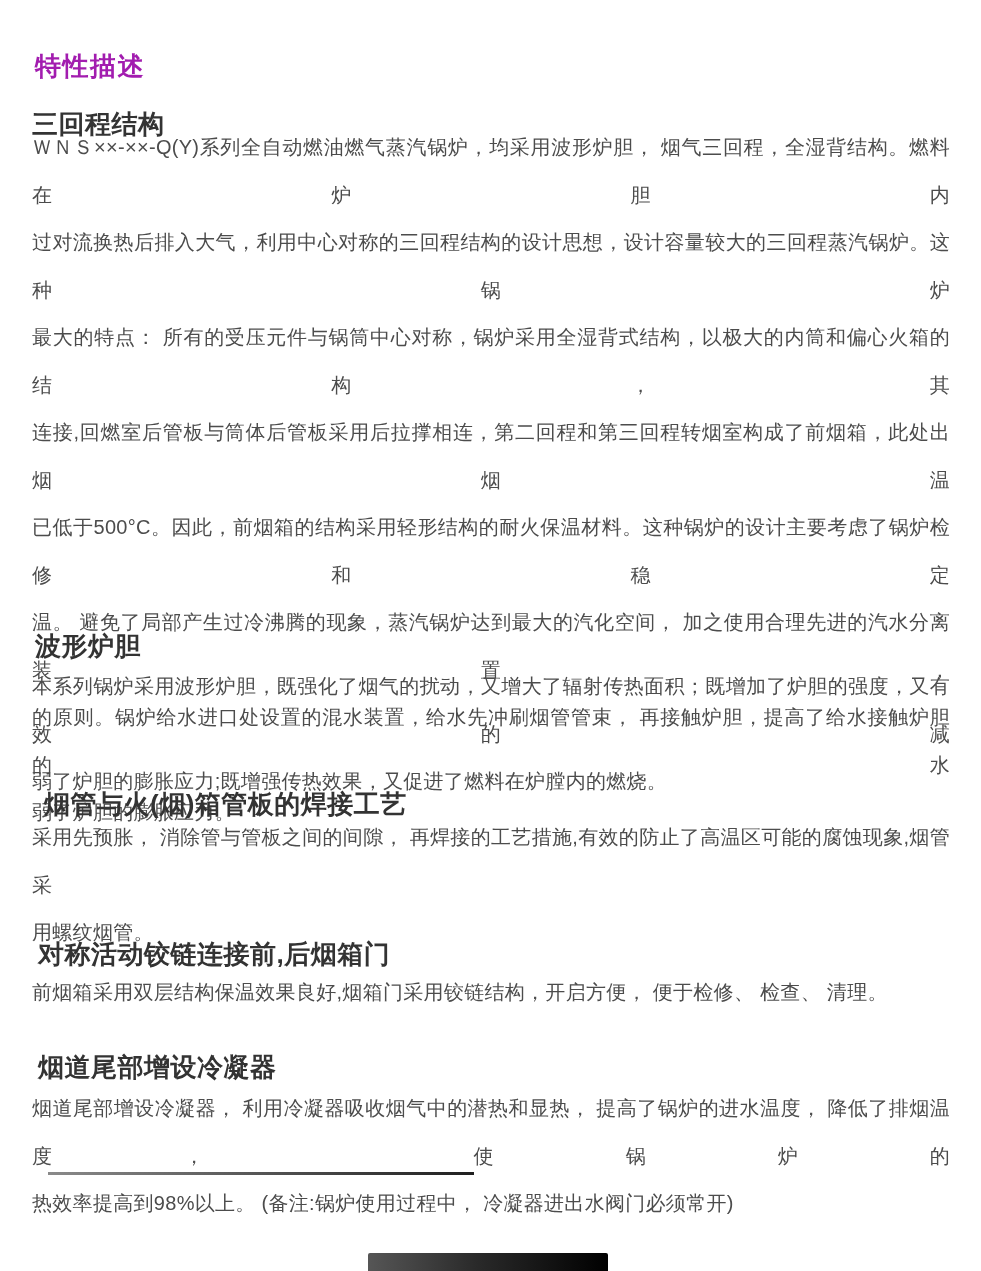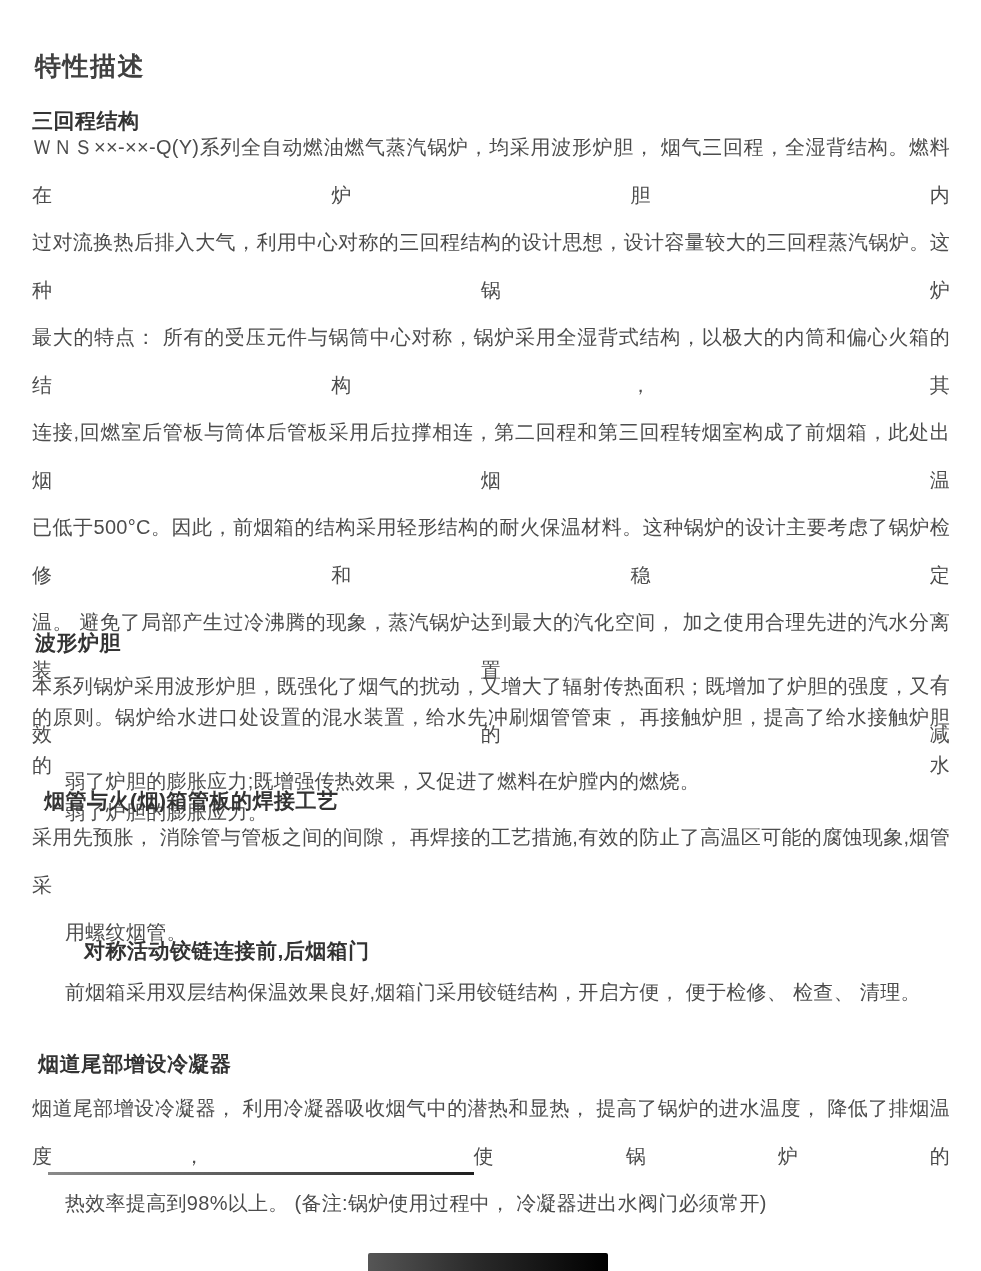--- a/index.html
+++ b/index.html
@@ -5,60 +5,60 @@
   html, body { margin:0; padding:0; }
   body {
     width:981px; height:1271px;
     background:#ffffff;
     font-family:"Liberation Sans", sans-serif;
     position:relative;
     overflow:hidden;
   }
   .doc-title {
     position:absolute; left:35px; top:49px;
-    font-size:26px; font-weight:bold; color:#404040;
+    font-size:26px; font-weight:bold; color:#a21caf;
     letter-spacing:1.5px; white-space:nowrap;
   }
   .sec-heading {
     position:absolute;
-    font-size:21px; font-weight:bold; color:#333333;
+    font-size:26px; font-weight:bold; color:#333333;
     letter-spacing:0.5px; white-space:nowrap;
   }
   .para {
     position:absolute; left:32px; width:918px;
     font-size:20px; color:#4c4c4c;
     line-height:47.5px;
     letter-spacing:0.3px;
   }
   .line { display:block; }
   .jl {
     text-align:justify;
     text-align-last:justify;
     text-justify:inter-character;
   }
-  .ll { text-align:left; text-align-last:left;margin-left:33px; }
+  .ll { text-align:left; text-align-last:left; }
 
   .divider-line {
     position:absolute; left:48px; top:1172px; width:426px; height:3px;
     background:linear-gradient(to right, #8a8a8a 0%, #4a4a4a 60%, #1f1f1f 100%);
   }
   .bottom-bar {
     position:absolute; left:368px; top:1253px; width:240px; height:18px;
     background:linear-gradient(to right, #565656 0%, #2a2a2a 45%, #000000 100%);
     border-radius:2px 2px 0 0;
   }
 
   
   #h-s1 { left:32px; top:107px; }
   #b-s1 { top:124px; }
   #h-s2 { left:35px; top:629px; }
   #b-s2 { top:663px; }
   #h-s3 { left:44px; top:787px; }
   #b-s3 { top:814px; }
-  #h-s4 { left:38px; top:937px;margin-left:46px; }
+  #h-s4 { left:38px; top:937px; }
   #b-s4 { top:969px; }
   #h-s5 { left:38px; top:1050px; }
   #b-s5 { top:1085px; }
 </style>
 </head>
 <body>
 
 <div class="doc-title">特性描述</div>
 
 <div id="h-s1" class="sec-heading">三回程结构</div>

